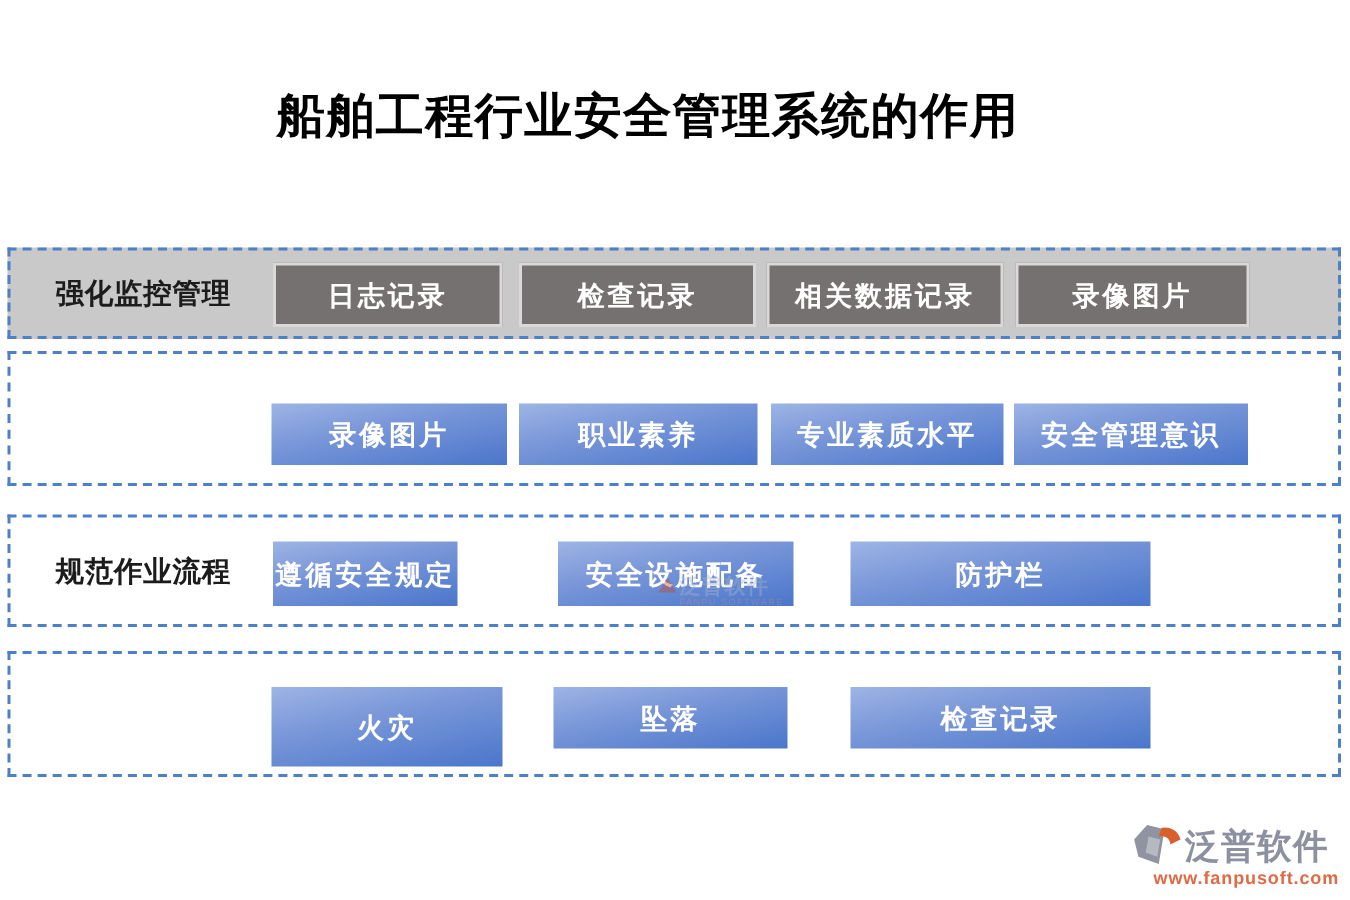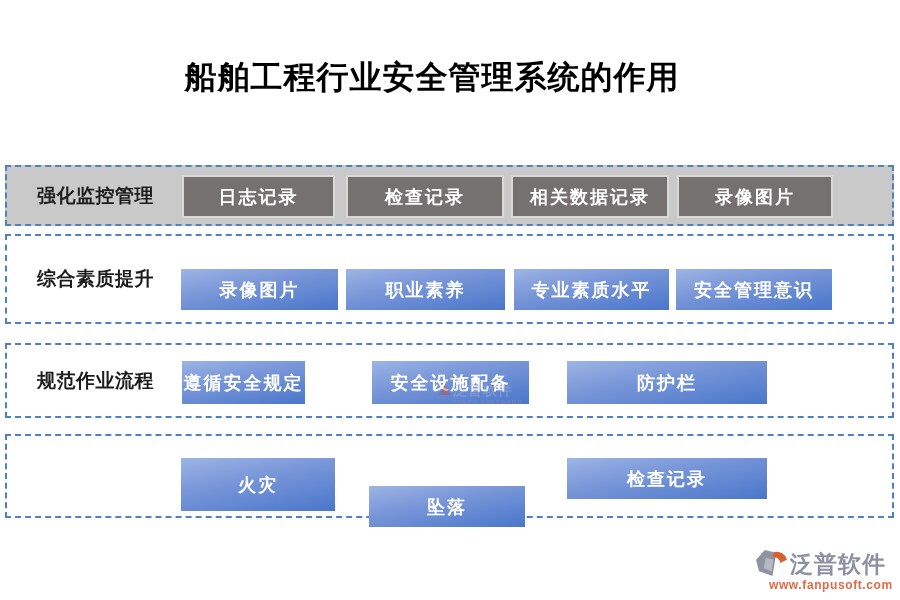--- a/index.html
+++ b/index.html
@@ -84,21 +84,21 @@
   .row2 .b0 { left: 174px; top: 33px; width: 157px; height: 41px; }
   .row2 .b1 { left: 339px; top: 33px; width: 159px; height: 41px; }
   .row2 .b2 { left: 507px; top: 33px; width: 155px; height: 41px; }
   .row2 .b3 { left: 669px; top: 33px; width: 156px; height: 41px; }
 
   .row3 .b0 { left: 175px; top: 16px; width: 123px; height: 43px; }
   .row3 .b1 { left: 365px; top: 16px; width: 157px; height: 43px; }
   .row3 .b2 { left: 560px; top: 16px; width: 200px; height: 43px; }
 
   .row4 .b0 { left: 174px; top: 22px; width: 154px; height: 53px; }
-  .row4 .b1 { left: 362px; top: 22px; width: 156px; height: 41px; margin-top: 28px; }
+  .row4 .b1 { left: 362px; top: 22px; width: 156px; height: 41px; }
   .row4 .b2 { left: 560px; top: 22px; width: 200px; height: 41px; }
 
   .watermark {
     position: absolute;
     left: 432px;
     top: 38px;
     opacity: 0.4;
     display: flex;
     flex-direction: column;
     align-items: flex-start;
@@ -149,21 +149,20 @@
 
   <section class="row row1 row--gray">
     <div class="row-label">强化监控管理</div>
     <div class="btn btn--gray b0">日志记录</div>
     <div class="btn btn--gray b1">检查记录</div>
     <div class="btn btn--gray b2">相关数据记录</div>
     <div class="btn btn--gray b3">录像图片</div>
   </section>
 
   <section class="row row2">
-    <div class="row-label">综合素质提升</div>
     <div class="btn btn--blue b0">录像图片</div>
     <div class="btn btn--blue b1">职业素养</div>
     <div class="btn btn--blue b2">专业素质水平</div>
     <div class="btn btn--blue b3">安全管理意识</div>
   </section>
 
   <section class="row row3">
     <div class="row-label">规范作业流程</div>
     <div class="btn btn--blue b0">遵循安全规定</div>
     <div class="btn btn--blue b2">防护栏</div>

